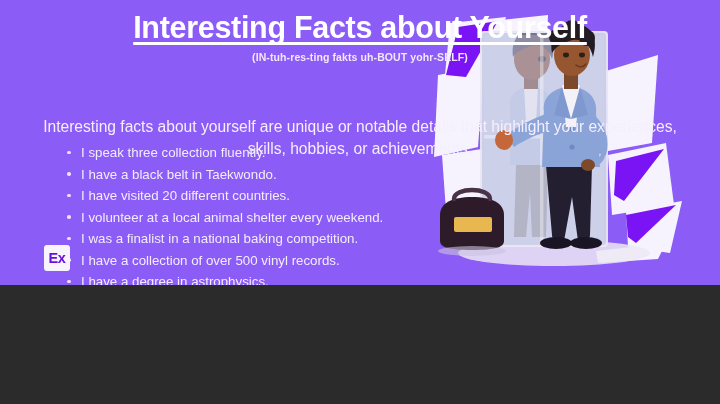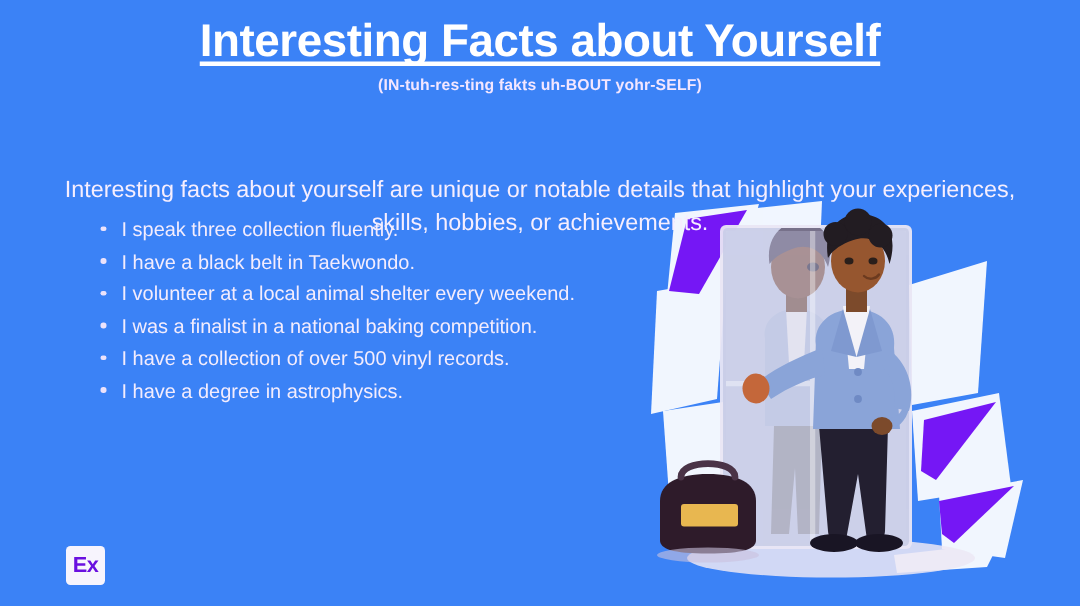--- a/index.html
+++ b/index.html
@@ -3,23 +3,23 @@
 <meta charset="utf-8">
 <style>
   html, body {
     margin: 0;
     padding: 0;
     background: #2b2b2b;
   }
   #card {
     position: relative;
     width: 720px;
-    height: 404px;
+    height: 285px;
     overflow: hidden;
-    background: #3b82f6;
+    background: #8b5cf6;
     font-family: "Liberation Sans", sans-serif;
     -webkit-font-smoothing: antialiased;
   }
 
   
   #header {
     position: absolute;
     top: 0; left: 0;
     width: 720px;
     text-align: center;
@@ -253,20 +253,21 @@
     <h1 id="title">Interesting Facts about Yourself</h1>
     <div id="pronunciation">(IN-tuh-res-ting fakts uh-BOUT yohr-SELF)</div>
   </div>
 
   <div id="intro">Interesting facts about yourself are unique or notable details that highlight your experiences, skills, hobbies, or achievements.</div>
 
   <div id="examples-block">
     <ul id="examples-list">
       <li>I speak three collection fluently.</li>
       <li>I have a black belt in Taekwondo.</li>
+      <li>I have visited 20 different countries.</li>
       <li>I volunteer at a local animal shelter every weekend.</li>
       <li>I was a finalist in a national baking competition.</li>
       <li>I have a collection of over 500 vinyl records.</li>
       <li>I have a degree in astrophysics.</li>
     </ul>
   </div>
 
   <div id="footer-logo">
     <div id="logo-badge">Ex</div>
   </div>

